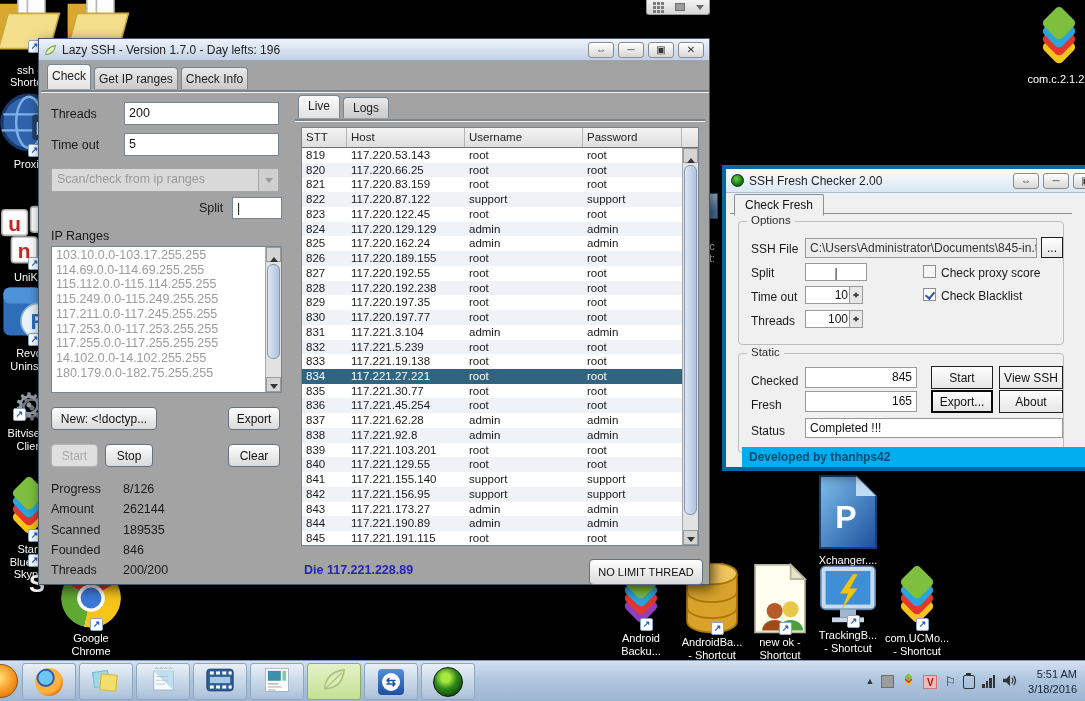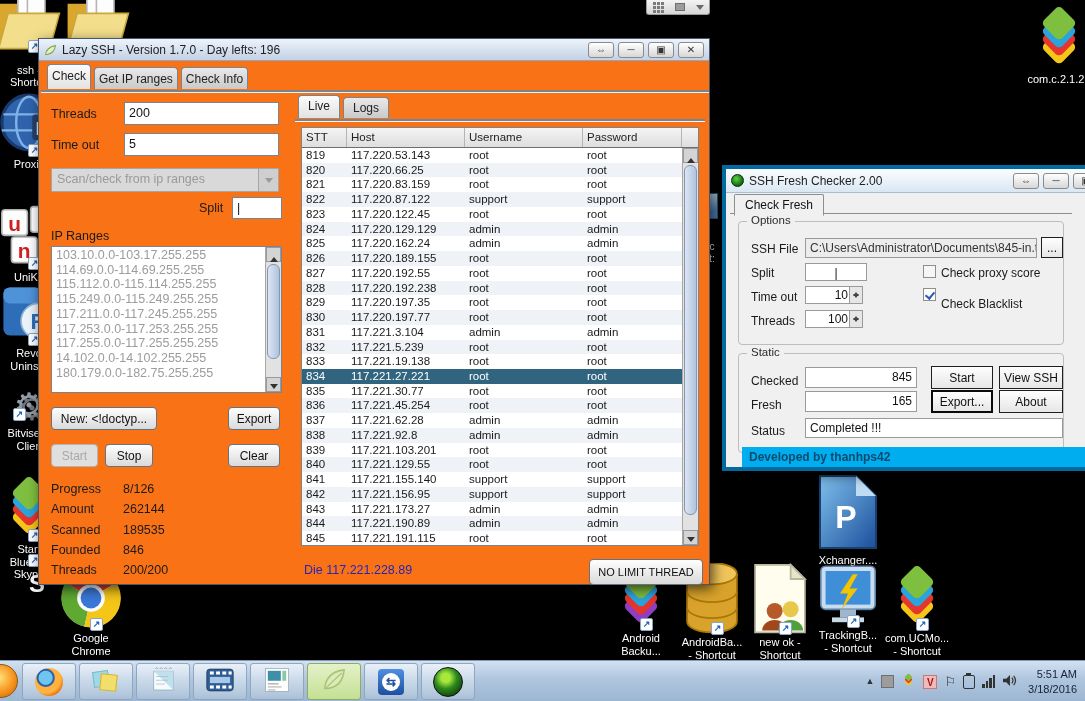--- a/index.html
+++ b/index.html
@@ -19,21 +19,21 @@
 .green-orb{width:30px;height:30px;border-radius:50%;background:radial-gradient(circle at 42% 35%,#A8E83C 0 18%,#2E8A1E 45%,#0A3A08 85%,#041C04 100%);border:1px solid #111;margin:3px auto}
 
 
 .win{position:absolute;box-shadow:3px 4px 12px rgba(0,0,0,.65)}
 .tb{display:flex;align-items:center;padding:0 5px}
 .tbtitle{font-size:12px;color:#222;margin-left:5px;white-space:nowrap}
 .tbsp{flex:1}
 .wbtn{width:26px;height:16px;margin-left:4px;background:linear-gradient(#FFF,#D7D7D7);border:1px solid #8A8A8A;border-radius:3px;font-size:10px;line-height:14px;text-align:center;color:#333;flex:0 0 auto}
 
 
-#lazy{left:38px;top:38px;width:672px;height:547px;background:#f97316;border:1px solid #46586B;z-index:3}
+#lazy{left:38px;top:38px;width:672px;height:547px;background:#a3a3a3;border:1px solid #46586B;z-index:3}
 #lazy .tb{height:22px;background:linear-gradient(#EEF3FA,#C2D1E6);border-bottom:1px solid #93A6BE}
 .jtabs{position:absolute;left:8px;top:28px;display:flex;gap:3px}
 .jtab{padding:4px 4px 3px;font-size:12px;color:#222;background:linear-gradient(#E9E9E9,#CACACA);border:1px solid #76858F;border-bottom:none;border-radius:4px 4px 0 0}
 .jtab.active{background:linear-gradient(#FBFBFB,#E2E2E2);margin-top:-3px;padding-bottom:6px}
 .tabline{position:absolute;left:2px;top:51px;width:668px;height:3px;border-top:2px solid #76858F;border-bottom:1px solid #F4F4F4}
 .flabel{position:absolute;font-size:12.5px;color:#1A1A1A}
 .jinput{position:absolute;background:#fff;border:1px solid #76858F;font-size:12.5px;color:#111;padding:2px 4px;line-height:17px}
 .jcombo{position:absolute;background:#D9D9D9;border:1px solid #A6A6A6;color:#9A9A9A;font-size:12.5px;padding:3px 5px}
 .jcombo .arr{position:absolute;right:0;top:0;width:20px;height:100%;background:#CFCFCF;border-left:1px solid #A6A6A6}
 .jcombo .arr::after{content:"";position:absolute;left:6px;top:9px;border:4px solid transparent;border-top:5px solid #9A9A9A}
@@ -56,21 +56,21 @@
 .tblwrap{position:absolute;left:262px;top:88px;width:398px;height:419px;border:1px solid #76858F;background:#fff}
 .thead{display:flex;height:20px;background:linear-gradient(#F4F4F4,#DEDEDE);border-bottom:1px solid #6E6E6E;font-size:11.5px;color:#222}
 .th{padding:3px 4px;border-right:1px solid #B5B5B5;white-space:nowrap;overflow:hidden}
 .tbody{position:absolute;left:0;top:20px;width:380px;height:397px;overflow:hidden}
 .trow{display:flex;height:14.74px;line-height:14.7px;font-size:11.5px;color:#1A1A1A}
 .trow:nth-child(even){background:#EFF2F7}
 .trow.sel{background:#31647F;color:#FFF}
 .tc{padding:0 4px;white-space:nowrap;overflow:hidden}
 .c0{width:45px}.c1{width:118px}.c2{width:118px}.c3{width:99px}
 .tsb{top:20px !important;height:397px !important}
-.die{position:absolute;left:265px;top:524px;font-size:12.5px;font-weight:normal;color:#2525B5}
+.die{position:absolute;left:265px;top:524px;font-size:12.5px;font-weight:bold;color:#2525B5}
 
 
 #fresh{left:722px;top:165px;width:416px;height:306px;background:#F0F0F0;border:4px solid #0369a1;z-index:4}
 #fresh .tb{height:24px;background:linear-gradient(#FBFDFE,#D9E7F4);border-bottom:1px solid #A9BED2}
 .orbicon{width:13px;height:13px;border-radius:50%;background:radial-gradient(circle at 40% 35%,#5FD04A,#157A10 60%,#063A05);border:1px solid #0A2A0A}
 .wtab{position:absolute;left:8px;top:25px;padding:3px 10px;font-size:12px;color:#111;background:#F0F0F0;border:1px solid #8E8E8E;border-bottom:1px solid #F0F0F0;border-radius:2px 2px 0 0;z-index:2}
 .wtabline{position:absolute;left:4px;top:44px;width:342px;height:1px;background:#8E8E8E}
 .grp{position:absolute;border:1px solid #BDBDBD;border-radius:4px}
 .grp .cap{position:absolute;left:8px;top:-8px;background:#F0F0F0;padding:0 4px;font-size:11.5px;color:#2B2B2B}
 .wlabel{position:absolute;font-size:12px;color:#1A1A1A}
@@ -636,21 +636,21 @@
       <div class="wlabel" style="left:202px;top:44px">Check proxy score</div>
       <div class="wlabel" style="left:12px;top:68px">Time out</div>
       <div class="spin" style="left:66px;top:64px;width:58px;height:18px">
         <span class="val">10</span>
         <span class="ud">
             <i class="u"></i>
             <i class="d"></i>
           </span>
       </div>
       <span class="cb checked" style="left:184px;top:66px"></span>
-      <div class="wlabel" style="left:202px;top:75px">Check Blacklist</div>
+      <div class="wlabel" style="left:202px;top:67px">Check Blacklist</div>
       <div class="wlabel" style="left:12px;top:92px">Threads</div>
       <div class="spin" style="left:66px;top:88px;width:58px;height:18px">
         <span class="val">100</span>
         <span class="ud">
             <i class="u"></i>
             <i class="d"></i>
           </span>
       </div>
     </div>
 

